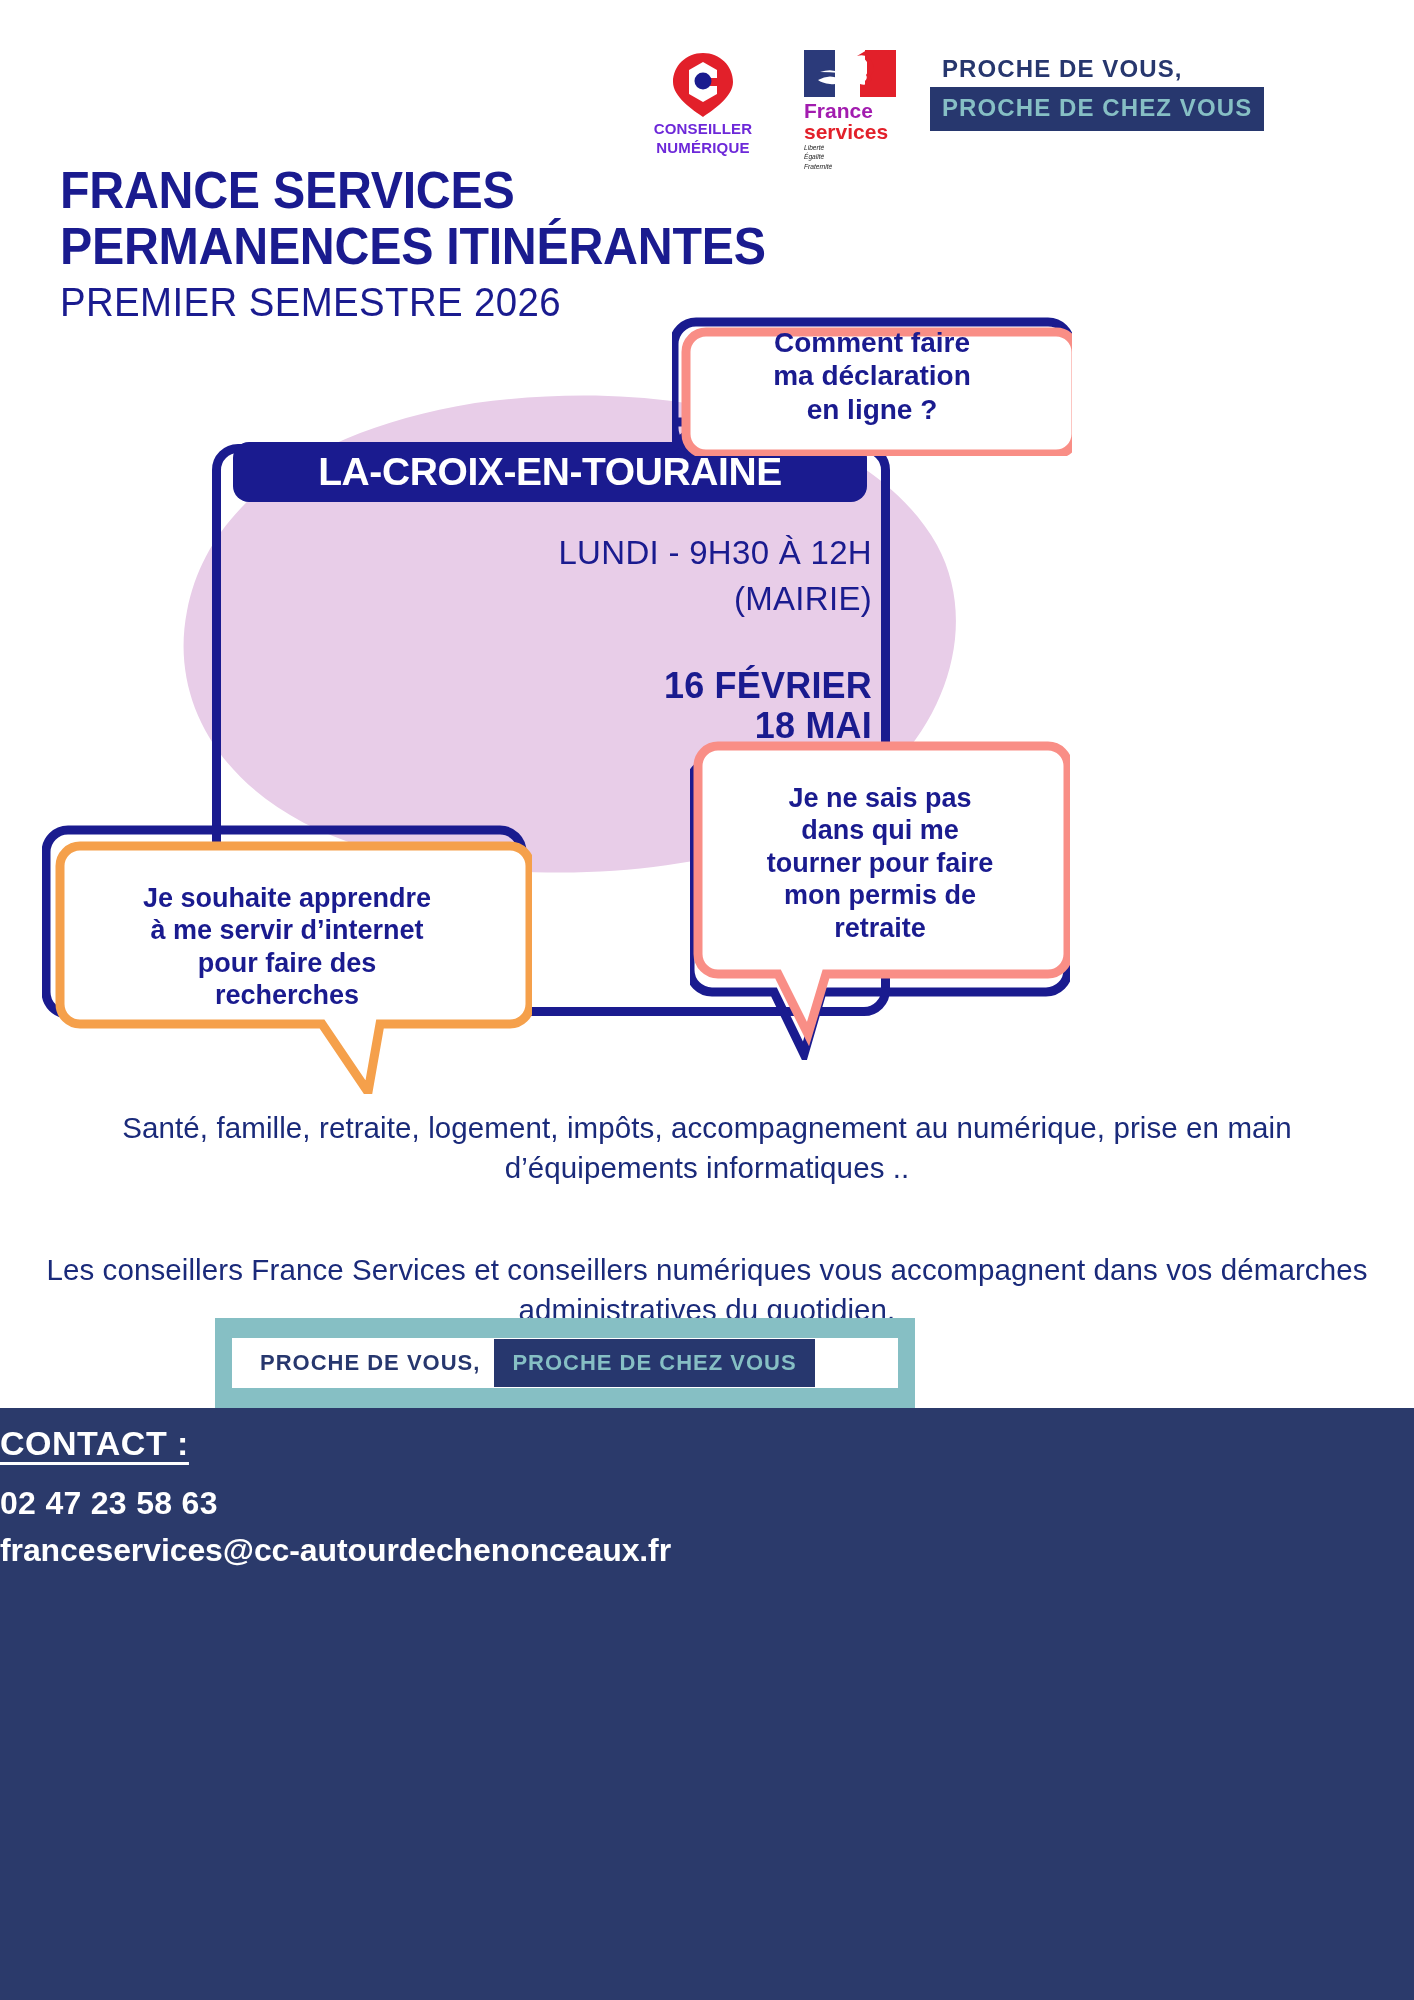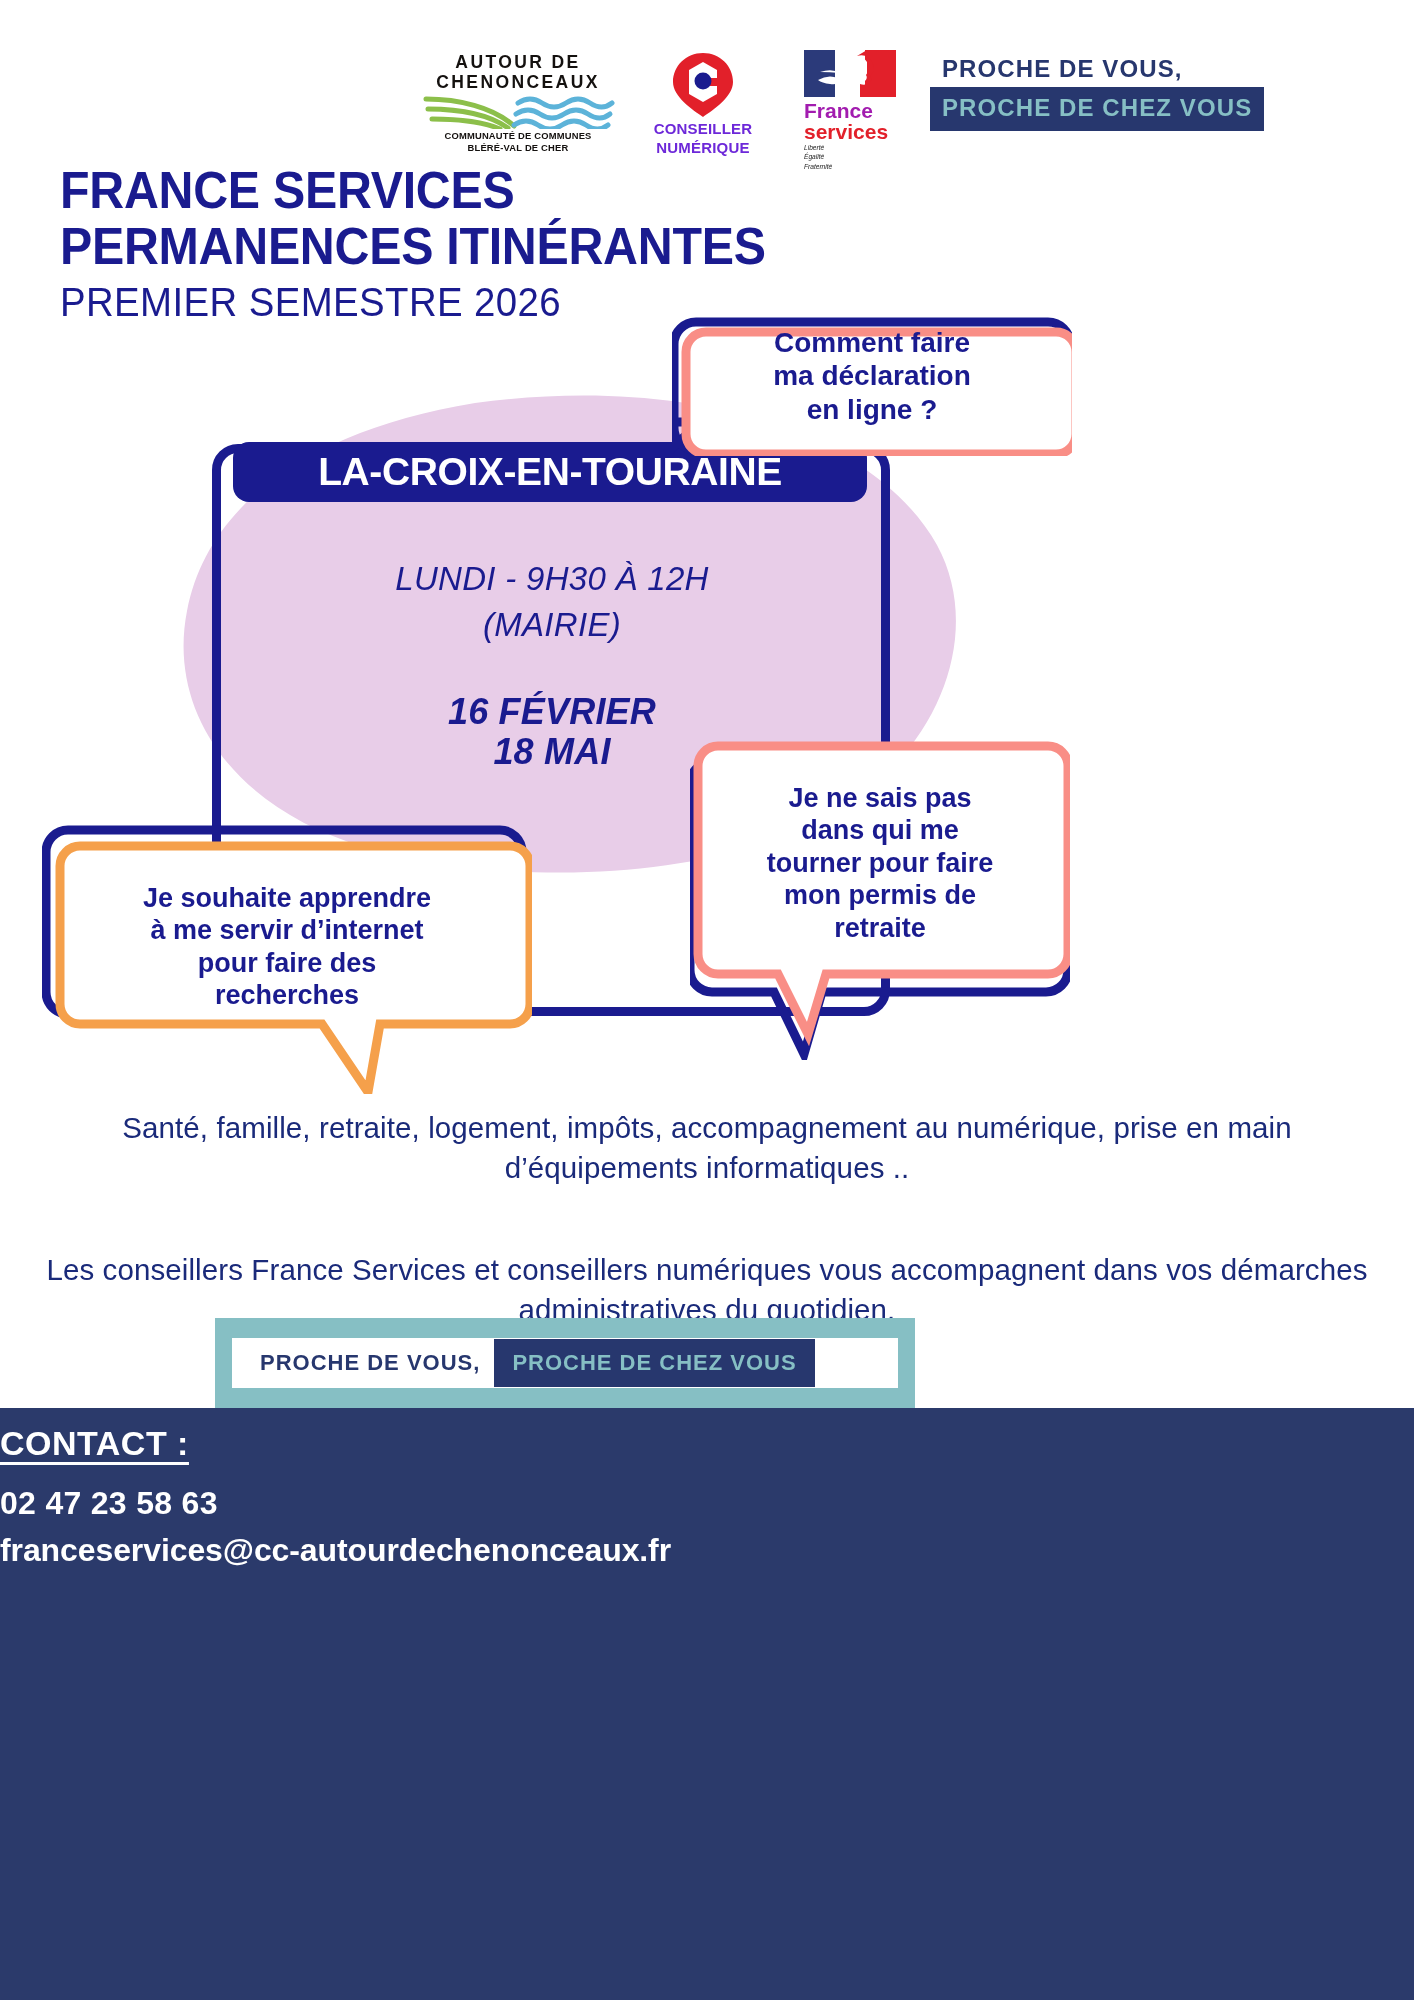--- a/index.html
+++ b/index.html
@@ -44,21 +44,21 @@
 
   
   .blob{position:absolute;left:175px;top:395px;width:790px;height:490px;z-index:1;}
 
   
   .loc-card{position:absolute;left:212px;top:444px;width:678px;height:572px;
     border:9px solid #1a1b8f;border-radius:26px;background:transparent;z-index:3;box-sizing:border-box;}
   .loc-head{position:absolute;left:233px;top:442px;width:634px;height:60px;background:#1a1b8f;
     border-radius:16px;z-index:4;display:flex;align-items:center;justify-content:center;}
   .loc-head span{color:#ffffff;font-size:39px;font-weight:800;letter-spacing:-0.4px;white-space:nowrap;}
-  .loc-body{position:absolute;left:232px;top:556px;width:640px;z-index:4;text-align:center;font-style:italic;}
+  .loc-body{position:absolute;left:232px;top:530px;width:640px;z-index:4;text-align:right;}
   .loc-when{font-size:33px;color:#1a1b8f;font-weight:400;line-height:46px;letter-spacing:.3px;}
   .loc-place{font-size:33px;color:#1a1b8f;font-weight:400;line-height:46px;letter-spacing:.3px;}
   .loc-dates{margin-top:44px;}
   .loc-date{font-size:36px;color:#1a1b8f;font-weight:800;line-height:40px;letter-spacing:.2px;}
 
   
   .bub{position:absolute;z-index:6;}
   .bub .layerB{position:absolute;left:0;top:0;right:0;bottom:0;}
   .bub-txt{position:absolute;left:0;top:0;right:0;bottom:0;display:flex;align-items:center;
     justify-content:center;text-align:center;}
@@ -92,40 +92,20 @@
   .foot-phone{color:#ffffff;font-size:32px;font-weight:800;margin-top:22px;letter-spacing:.3px;}
   .foot-mail{color:#ffffff;font-size:32px;font-weight:800;margin-top:10px;letter-spacing:-0.1px;}
 </style>
 </head>
 <body>
 
 <div class="page">
 
   <div class="header">
 
-    <div class="logo-acc">
-      <div class="acc-l1">AUTOUR DE</div>
-      <div class="acc-l2">CHENONCEAUX</div>
-      <div class="acc-art">
-        <svg width="200" height="34" viewBox="0 0 200 34">
-          <g fill="none" stroke="#8cbf4a" stroke-width="5" stroke-linecap="round">
-            <path d="M8 4 C 40 4, 75 12, 96 31"></path>
-            <path d="M10 14 C 42 14, 72 20, 90 33"></path>
-            <path d="M14 24 C 44 24, 68 28, 82 34"></path>
-          </g>
-          <g fill="none" stroke="#5cb3d9" stroke-width="5" stroke-linecap="round">
-            <path d="M100 8 q 12 -8 24 0 t 24 0 t 24 0 t 22 0"></path>
-            <path d="M98 19 q 12 -8 24 0 t 24 0 t 24 0 t 22 0"></path>
-            <path d="M96 30 q 12 -8 24 0 t 24 0 t 24 0 t 22 0"></path>
-          </g>
-        </svg>
-      </div>
-      <div class="acc-sub">COMMUNAUTÉ DE COMMUNES</div>
-      <div class="acc-sub">BLÉRÉ-VAL DE CHER</div>
-    </div>
 
     <div class="logo-cn">
       <div class="pin-wrap">
         <svg class="pin" width="64" height="66" viewBox="0 0 64 66">
           <path d="M32 1 C15 1 2 14 2 30 C2 45 22 58 32 65 C42 58 62 45 62 30 C62 14 49 1 32 1 Z" fill="#e2202a"></path>
           <path d="M32 10 L46 18 L46 26 L36 26 L36 34 L46 34 L46 42 L32 50 L18 42 L18 18 Z" fill="#ffffff"></path>
           <circle cx="32" cy="29" r="8.5" fill="#1a1b8f"></circle>
         </svg>
       </div>
       <div class="cn-txt">CONSEILLER</div>

